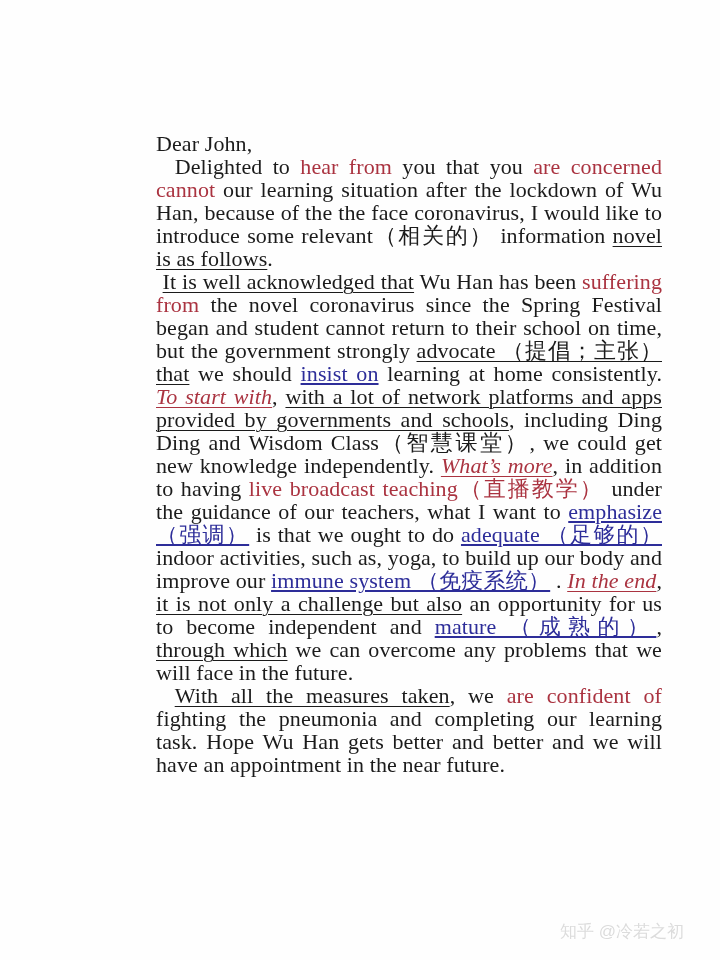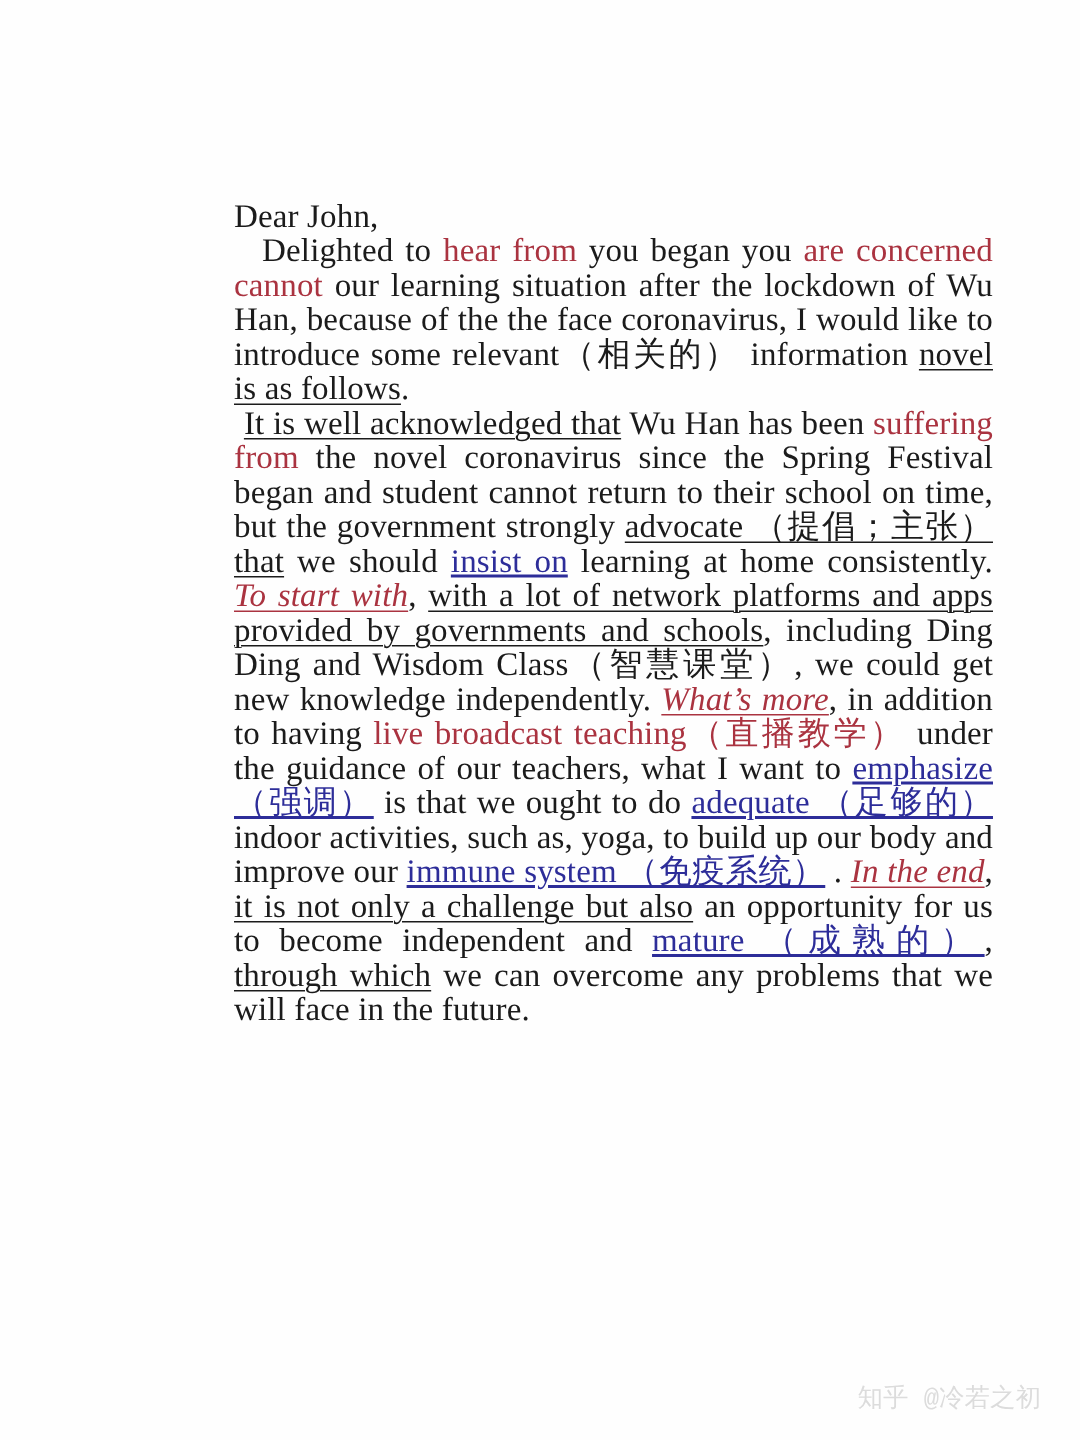--- a/index.html
+++ b/index.html
@@ -42,32 +42,33 @@
   .ru {
     color: var(--red, #aa3340);
     text-decoration: underline;
     text-decoration-color: var(--red, #aa3340);
     text-decoration-thickness: 1.4px;
     text-underline-offset: 3px;
     font-style: italic;
   }
   .watermark {
     position: absolute;
-    right: 26px;
+    right: 36px;
     top: 920px;
-    font-family: Liberation Mono, monospace;
+    font-family: Liberation Sans, sans-serif;
     font-size: 17px;
     color: var(--watermark, #dcdcdc);
     text-shadow: 0 1px 0 #ffffff;
     white-space: nowrap;
   }
 </style>
 </head>
 <body>
 
 <div class="page">
   <div class="letter" id="letter">
       <p class="para"><span>Dear John,</span></p>
-      <p class="para indent"><span>Delighted to </span><span class="red">hear from</span><span> you began you </span><span class="red">are concerned cannot</span><span> our learning situation after the lockdown of Wu Han, because of the the face coronavirus, I would like to introduce some relevant（相关的） information </span><span class="u">novel is as follows</span><span>.</span></p>
+      <p class="para indent"><span>Delighted to </span><span class="red">hear from</span><span> you that you </span><span class="red">are concerned cannot</span><span> our learning situation after the lockdown of Wu Han, because of the the face coronavirus, I would like to introduce some relevant（相关的） information </span><span class="u">novel is as follows</span><span>.</span></p>
       <p class="para small-indent"><span class="u">It is well acknowledged that</span><span> Wu Han has been </span><span class="red">suffering from</span><span> the novel coronavirus since the Spring Festival began and student cannot return to their school on time, but the government strongly </span><span class="u">advocate （提倡；主张） that</span><span> we should </span><span class="blue">insist on</span><span> learning at home consistently. </span><span class="ru">To start with</span><span>, </span><span class="u">with a lot of network platforms and apps provided by governments and schools</span><span>, including Ding Ding and Wisdom Class（智慧课堂）, we could get new knowledge independently. </span><span class="ru">What’s more</span><span>, in addition to having </span><span class="red">live broadcast teaching（直播教学）</span><span> under the guidance of our teachers, what I want to </span><span class="blue">emphasize （强调）</span><span> is that we ought to do </span><span class="blue">adequate （足够的）</span><span> indoor activities, such as, yoga, to build up our body and improve our </span><span class="blue">immune system （免疫系统）</span><span> . </span><span class="ru">In the end</span><span>, </span><span class="u">it is not only a challenge but also</span><span> an opportunity for us to become independent and </span><span class="blue">mature （成熟的）</span><span>, </span><span class="u">through which</span><span> we can overcome any problems that we will face in the future.</span></p>
+      <p class="para indent"><span class="u">With all the measures taken</span><span>, we </span><span class="red">are confident of</span><span> fighting the pneumonia and completing our learning task. Hope Wu Han gets better and better and we will have an appointment in the near future.</span></p>
     </div>
   <div class="watermark">知乎 @冷若之初</div>
 </div>
 
 </body></html>

